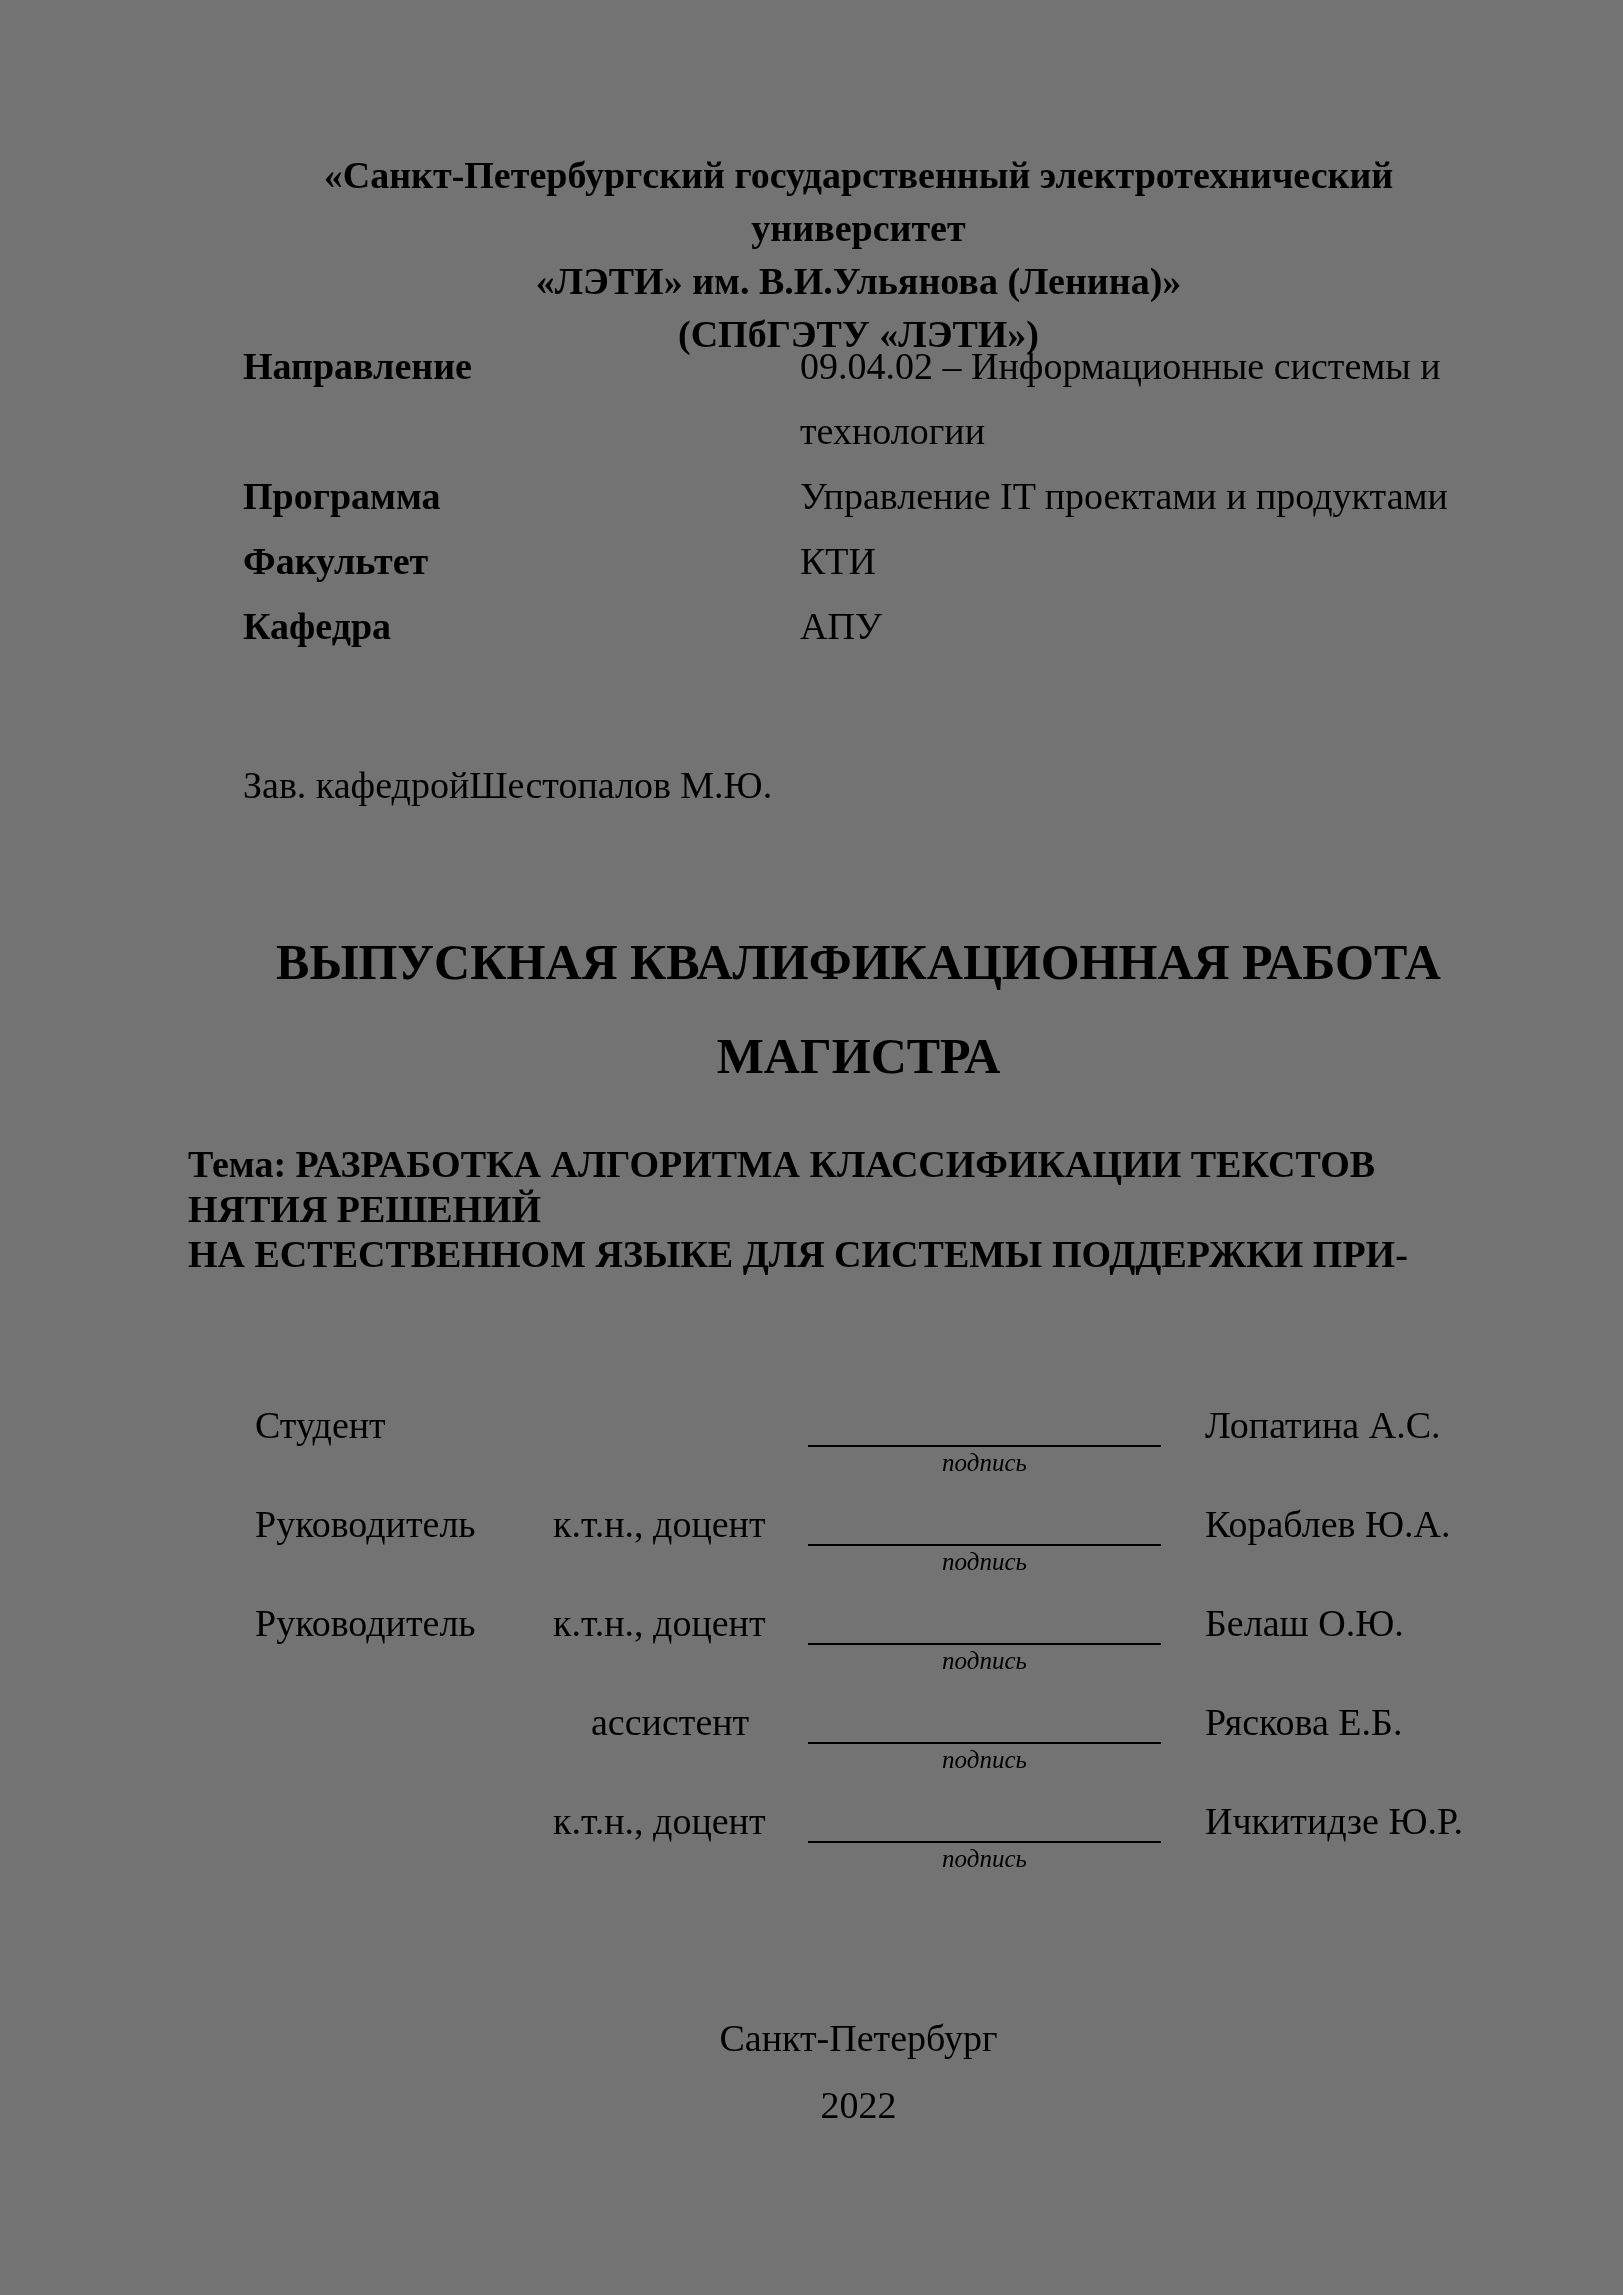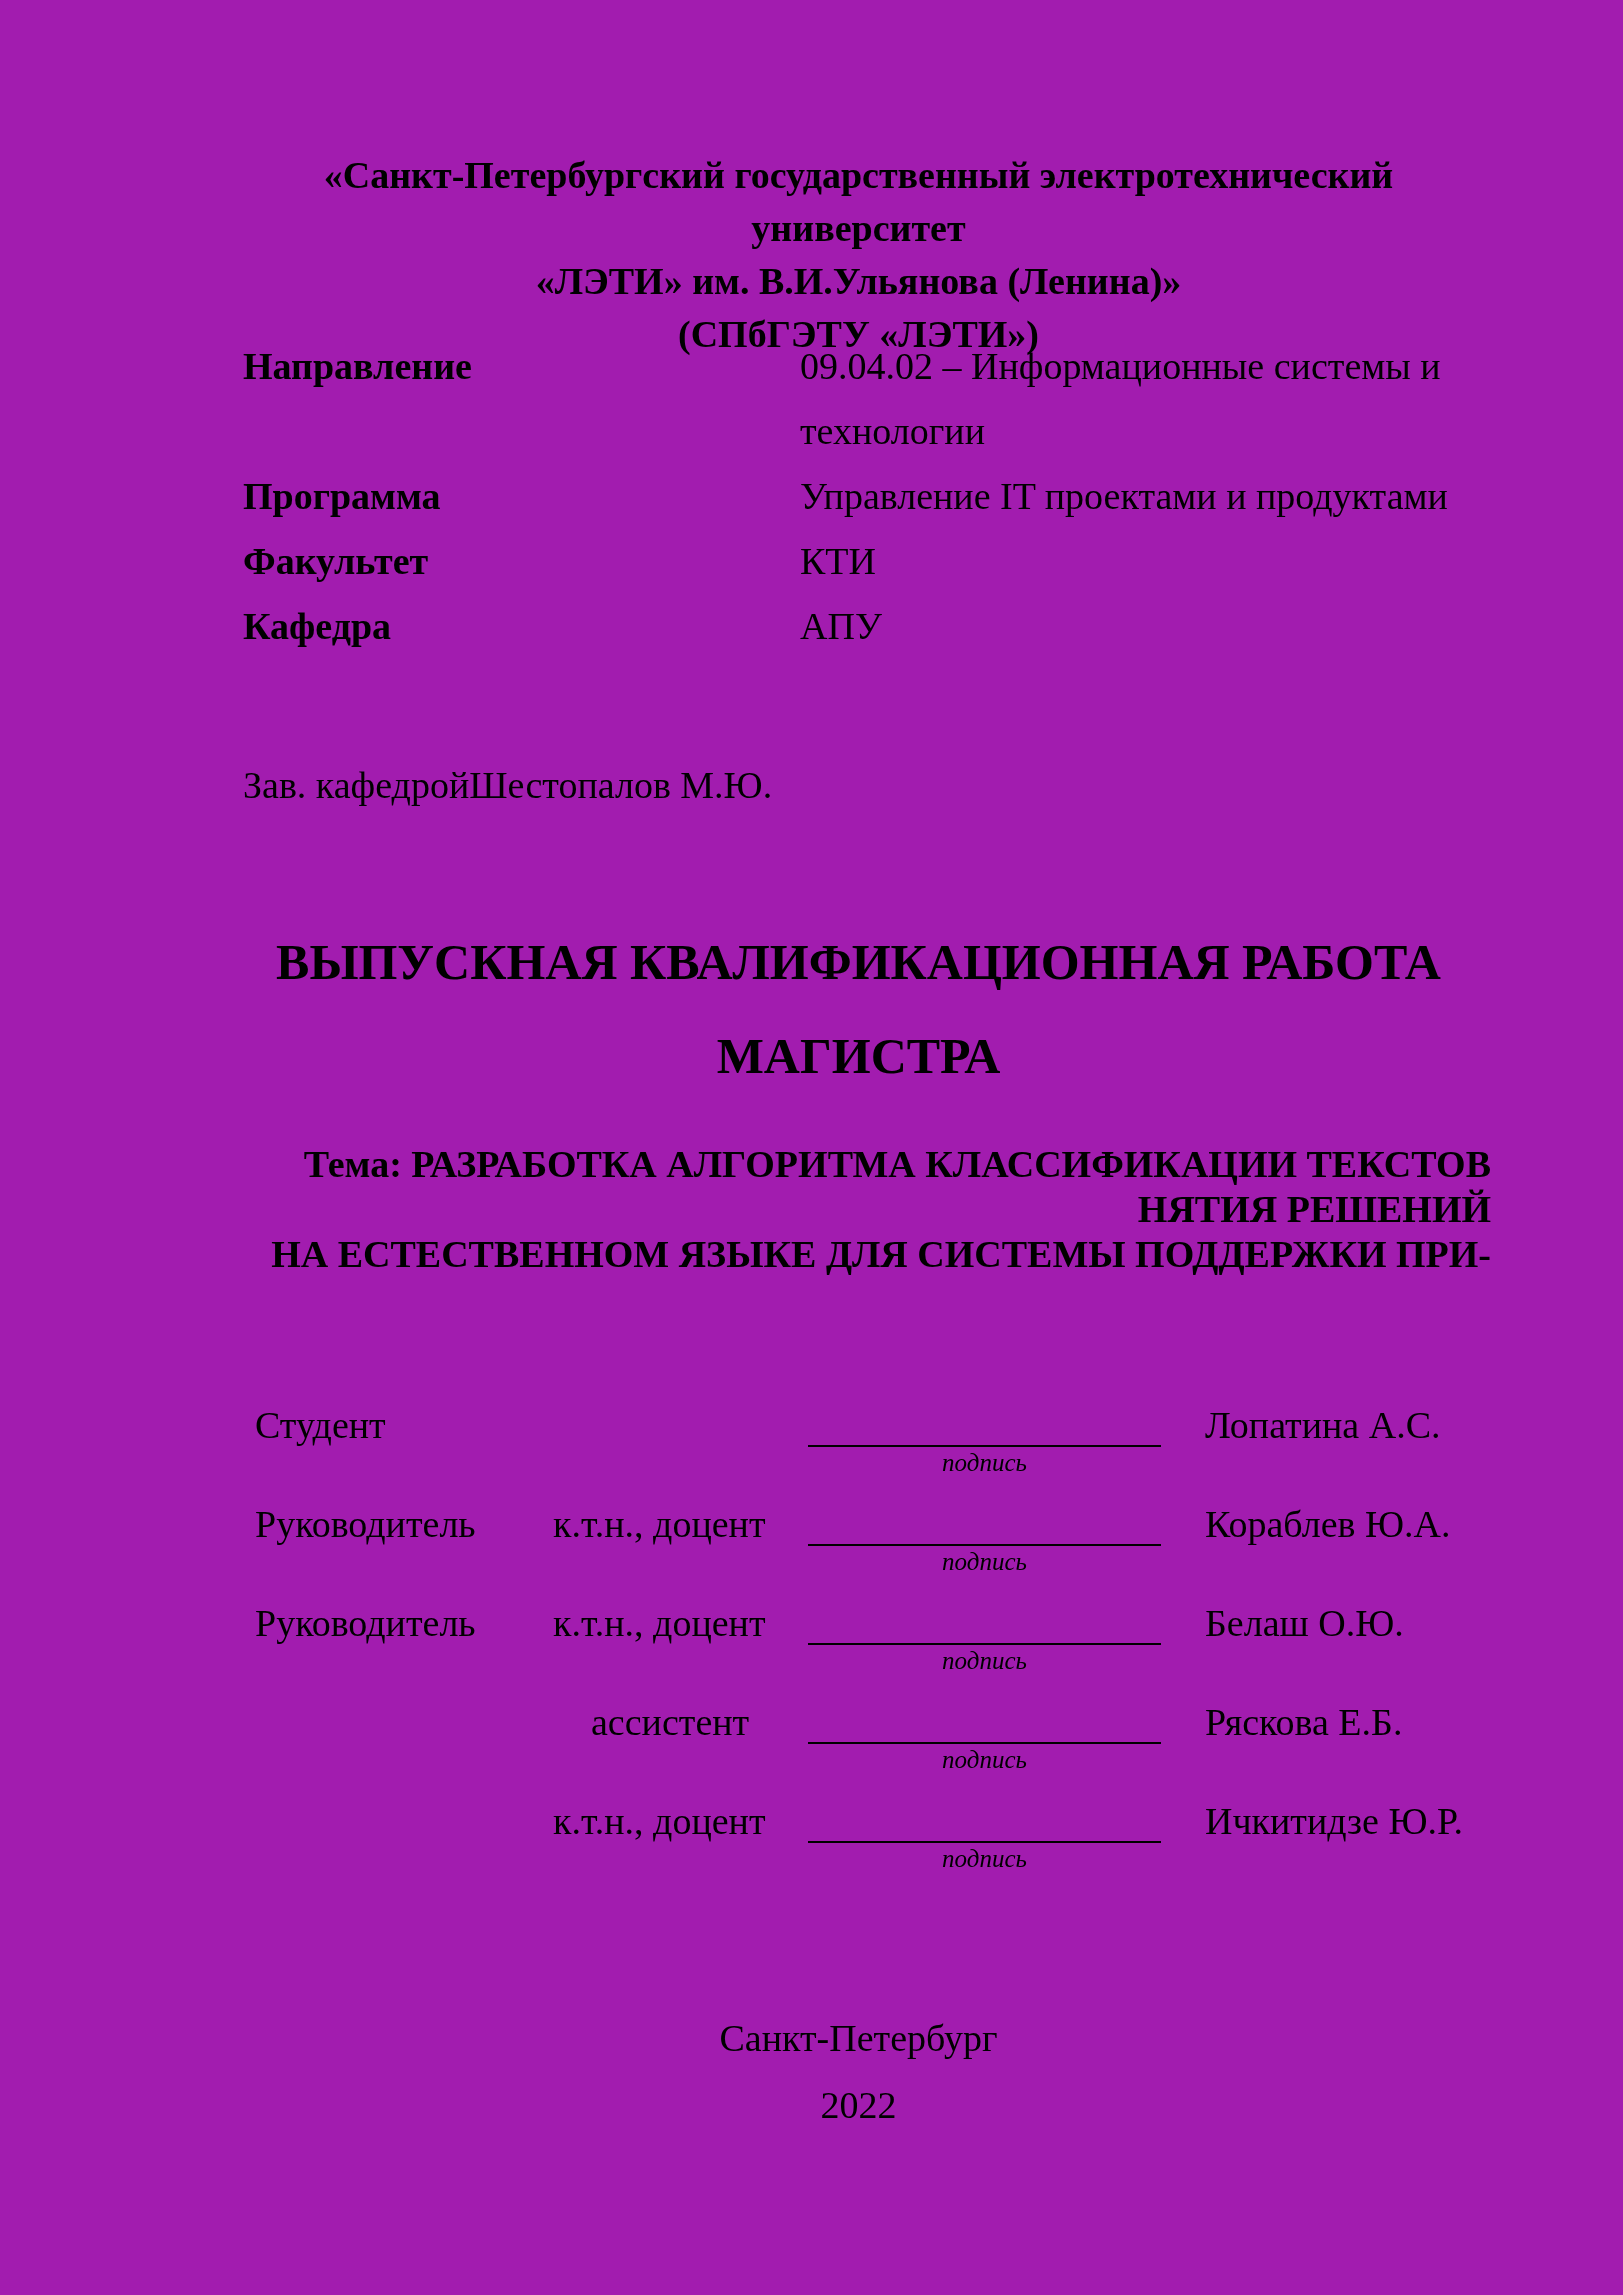--- a/index.html
+++ b/index.html
@@ -2,21 +2,21 @@
 <html style="font-size:12.6px"><head>
 <meta charset="utf-8">
 <style>
   * { margin: 0; padding: 0; box-sizing: border-box; }
   html, body { background: #888; }
   .page {
     position: relative;
     width: 1623px;
     height: 2295px;
     margin: 0 auto;
-    background: #a21caf;
+    background: #737373;
     font-family: "Liberation Serif", "DejaVu Serif", serif;
     color: #000;
     overflow: hidden;
   }
 
   
   .header {
     position: absolute;
     top: 149px; left: 243px; width: 1231px;
     text-align: center;
@@ -51,21 +51,21 @@
     position: absolute;
     top: 915px; left: 243px; width: 1231px;
     text-align: center;
     font-size: 50px; font-weight: bold; line-height: 94px;
   }
 
   
   .theme {
     position: absolute;
     top: 1142px; left: 188px; width: 1303px;
-    text-align: right;
+    text-align: left;
     font-size: 38px; font-weight: bold; line-height: 45px;
   }
   .theme div { white-space: nowrap; }
 
   
   .sig-table {
     position: absolute;
     top: 1397px; left: 243px; width: 1242px;
     font-size: 38px;
   }

